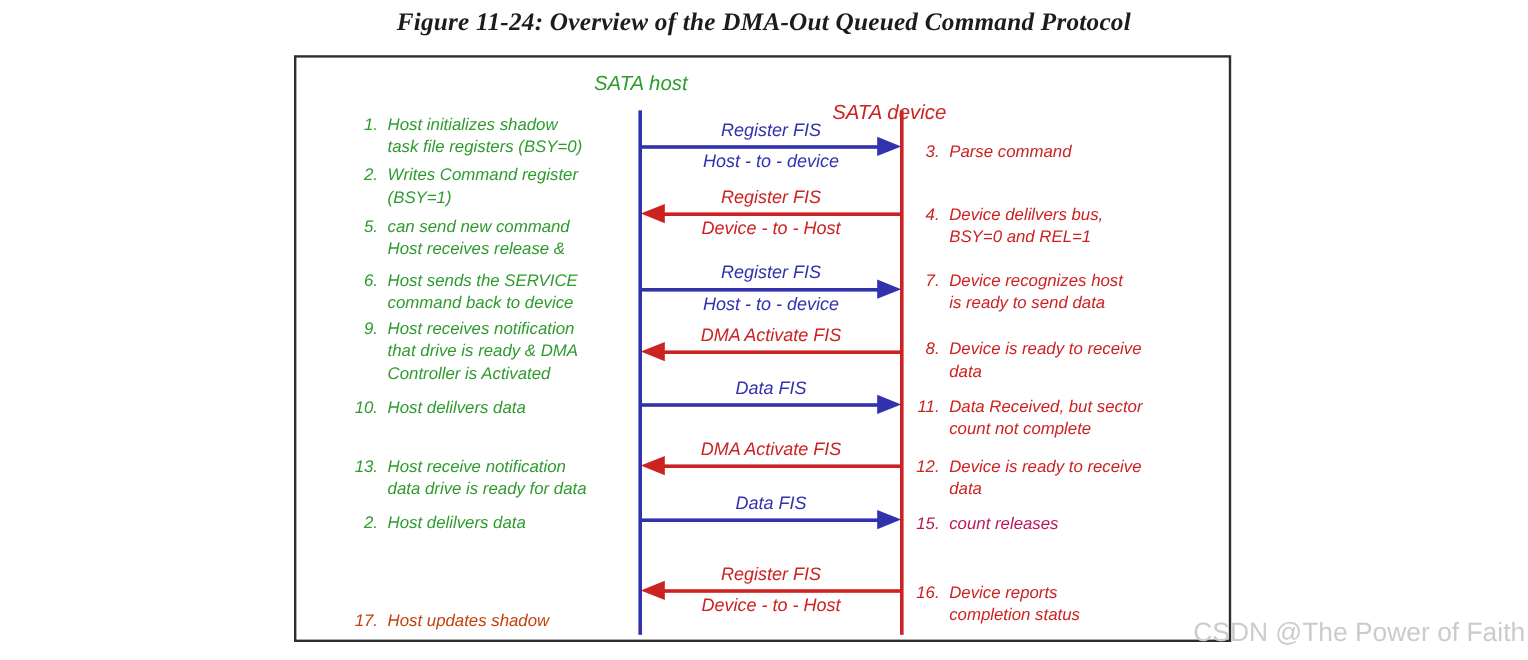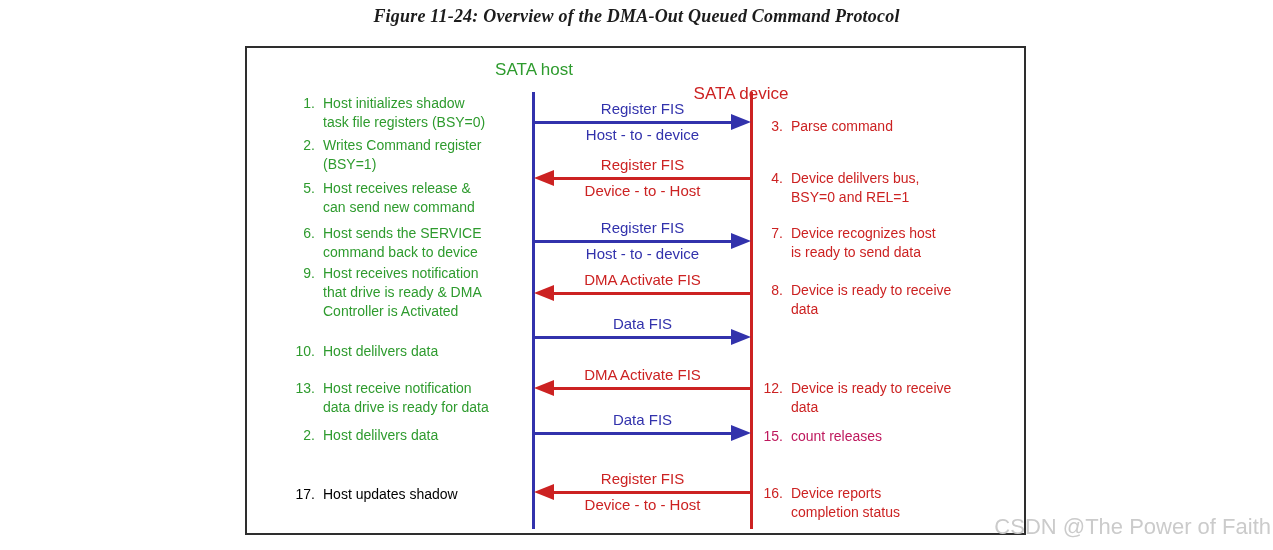--- a/index.html
+++ b/index.html
@@ -19,21 +19,21 @@
   }
   .fig-title {
     position: absolute;
     top: 6px;
     left: 0;
     width: 100%;
     text-align: center;
     font-family: "Liberation Serif", "DejaVu Serif", serif;
     font-style: italic;
     font-weight: 600;
-    font-size: 18px;
+    font-size: 21px;
     color: #1c1c1c;
     letter-spacing: 0.2px;
   }
   .box {
     position: absolute;
     left: 245px;
     top: 46px;
     width: 777px;
     height: 485px;
     border: 2px solid #2e2e2e;
@@ -119,39 +119,40 @@
     white-space: nowrap;
     z-index: 5;
   }
 </style>
 </head>
 <body>
 
 <div class="stage">
   <div class="fig-title" style="color: rgb(28, 28, 28);">Figure 11-24: Overview of the DMA-Out Queued Command Protocol</div>
 
-  <div class="box" style="border-color: rgb(46, 46, 46);">
+  <div class="box" style="border-color: rgb(46, 46, 46); font-style: italic;">
     <div class="hdr" style="left: 287px; color: rgb(46, 155, 46);">SATA host</div>
     <div class="hdr" style="left: 494px; color: rgb(204, 34, 34); margin-top: 24px;">SATA device</div>
     <div class="lifeline" style="left: 285px; background: rgb(50, 50, 172);"></div>
     <div class="lifeline" style="left: 503px; background: rgb(204, 34, 34);"></div>
 
   <div class="step step-host" style="top: 46px; color: rgb(46, 155, 46);"><span class="num">1.</span><span class="txt"><div>Host initializes shadow</div><div>task file registers (BSY=0)</div></span></div>
       <div class="step step-host" style="top: 88px; color: rgb(46, 155, 46);"><span class="num">2.</span><span class="txt"><div>Writes Command register</div><div>(BSY=1)</div></span></div>
-      <div class="step step-host" style="top: 131px; color: rgb(46, 155, 46);"><span class="num">5.</span><span class="txt"><div>Host receives release &amp;</div><div>can send new command</div></span></div>
+      <div class="step step-host" style="top: 131px; color: rgb(46, 155, 46);"><span class="num">5.</span><span class="txt"><div>can send new command</div><div>Host receives release &amp;</div></span></div>
       <div class="step step-host" style="top: 176px; color: rgb(46, 155, 46);"><span class="num">6.</span><span class="txt"><div>Host sends the SERVICE</div><div>command back to device</div></span></div>
       <div class="step step-host" style="top: 216px; color: rgb(46, 155, 46);"><span class="num">9.</span><span class="txt"><div>Host  receives notification</div><div>that drive is ready &amp; DMA</div><div>Controller is Activated</div></span></div>
-      <div class="step step-host" style="top: 294px; color: rgb(46, 155, 46);"><span class="num">10.</span><span class="txt"><div>Host delilvers data</div></span></div>
+      <div class="step step-host" style="top: 282px; color: rgb(46, 155, 46);"><span class="num">10.</span><span class="txt"><div>Host delilvers data</div></span></div>
       <div class="step step-host" style="top: 331px; color: rgb(46, 155, 46);"><span class="num">13.</span><span class="txt"><div>Host receive notification</div><div>data drive is ready for data</div></span></div>
       <div class="step step-host" style="top: 378px; color: rgb(46, 155, 46);"><span class="num">2.</span><span class="txt"><div>Host delilvers data</div></span></div>
-      <div class="step step-host" style="top: 437px; color: #000000;"><span class="num">17.</span><span class="txt"><div>Host updates shadow</div></span></div>
+      <div class="step step-host" style="top: 460px; color: #c2410c;"><span class="num">17.</span><span class="txt"><div>Host updates shadow</div></span></div>
       <div class="step step-device" style="top: 69px; color: rgb(204, 34, 34);"><span class="num">3.</span><span class="txt"><div>Parse command</div></span></div>
       <div class="step step-device" style="top: 121px; color: rgb(204, 34, 34);"><span class="num">4.</span><span class="txt"><div>Device delilvers bus,</div><div>BSY=0 and REL=1</div></span></div>
       <div class="step step-device" style="top: 176px; color: rgb(204, 34, 34);"><span class="num">7.</span><span class="txt"><div>Device recognizes host</div><div>is ready to send data</div></span></div>
       <div class="step step-device" style="top: 233px; color: rgb(204, 34, 34);"><span class="num">8.</span><span class="txt"><div>Device is ready to receive</div><div>data</div></span></div>
+      <div class="step step-device" style="top: 281px; color: rgb(204, 34, 34);"><span class="num">11.</span><span class="txt"><div>Data Received, but sector</div><div>count not complete</div></span></div>
       <div class="step step-device" style="top: 331px; color: rgb(204, 34, 34);"><span class="num">12.</span><span class="txt"><div>Device is ready to receive</div><div>data</div></span></div>
       <div class="step step-device" style="top: 379px; color: #be185d;"><span class="num">15.</span><span class="txt"><div>count releases</div></span></div>
       <div class="step step-device" style="top: 436px; color: rgb(204, 34, 34);"><span class="num">16.</span><span class="txt"><div>Device reports</div><div>completion status</div></span></div>
       <div class="msg" style="top: 52px;">
         <div class="lbl" style="color: rgb(50, 50, 172);">Register FIS</div>
         <div class="shaft" style="background: rgb(50, 50, 172); left: 0px; right: 17px;"></div>
         <div class="head" style="right: -1px; border-left: 20px solid rgb(50, 50, 172);"></div>
         <div class="sub" style="color: rgb(50, 50, 172);">Host - to - device</div>
       </div>
       <div class="msg" style="top: 108px;">

